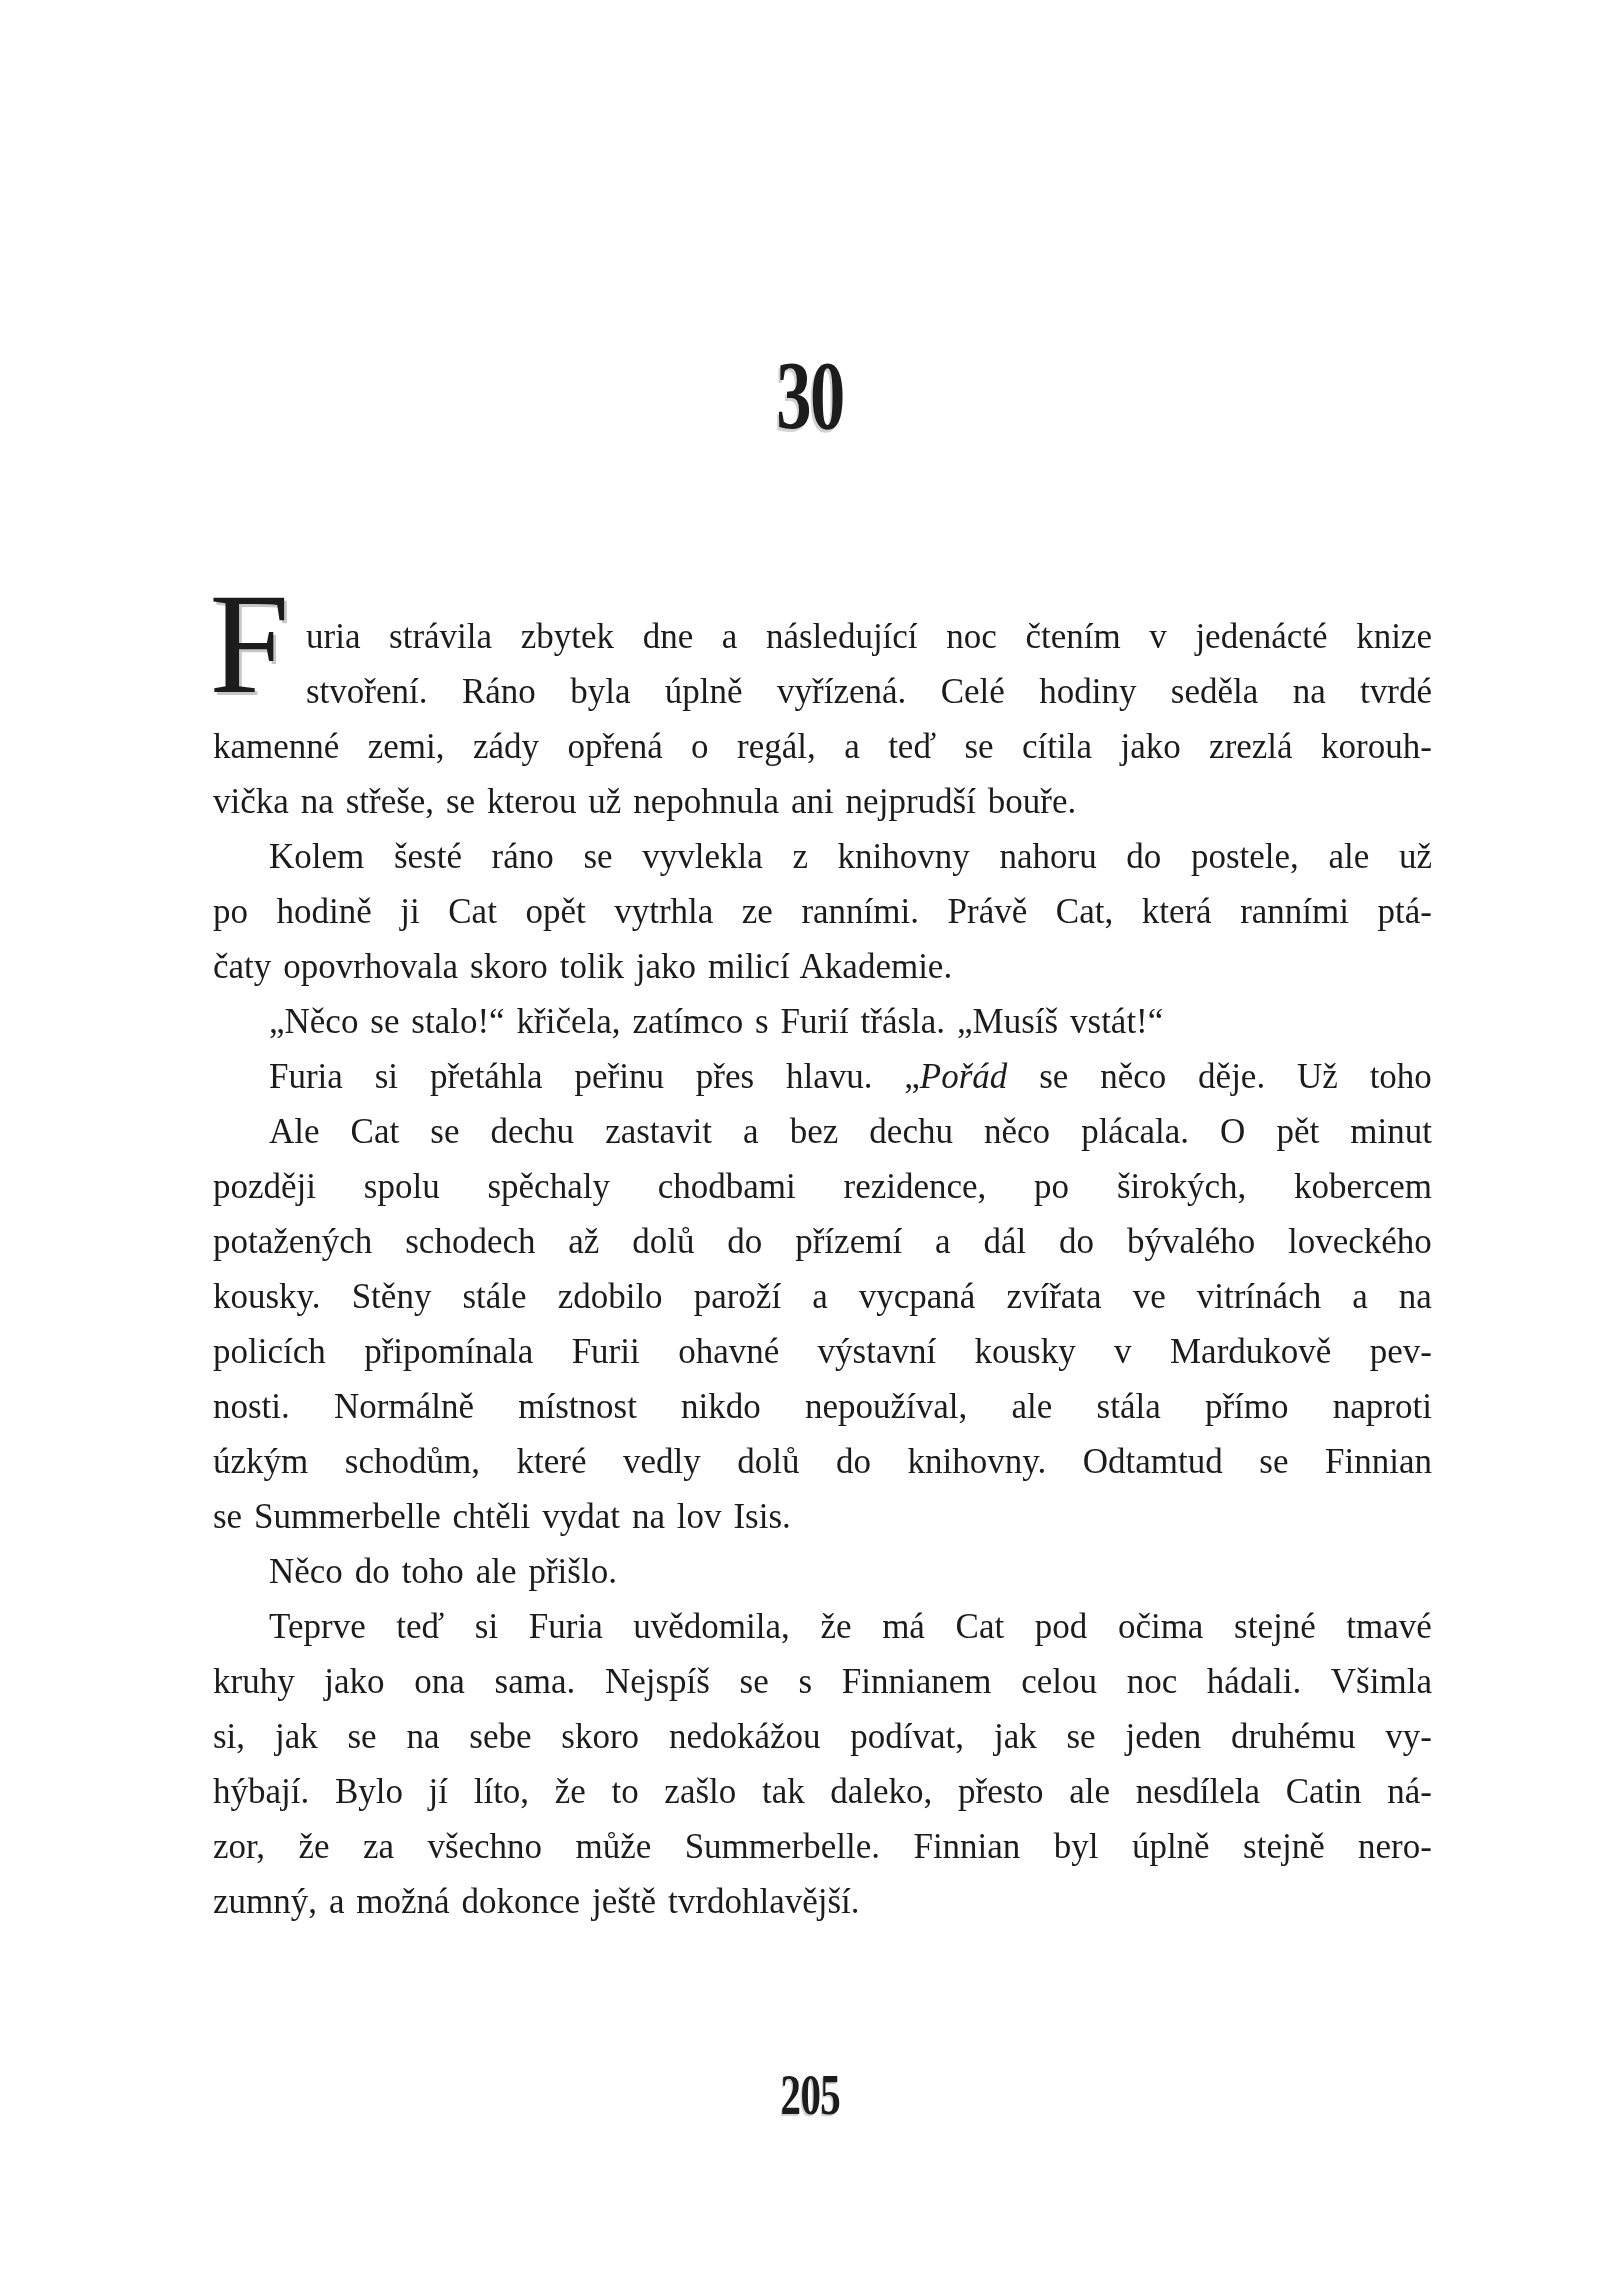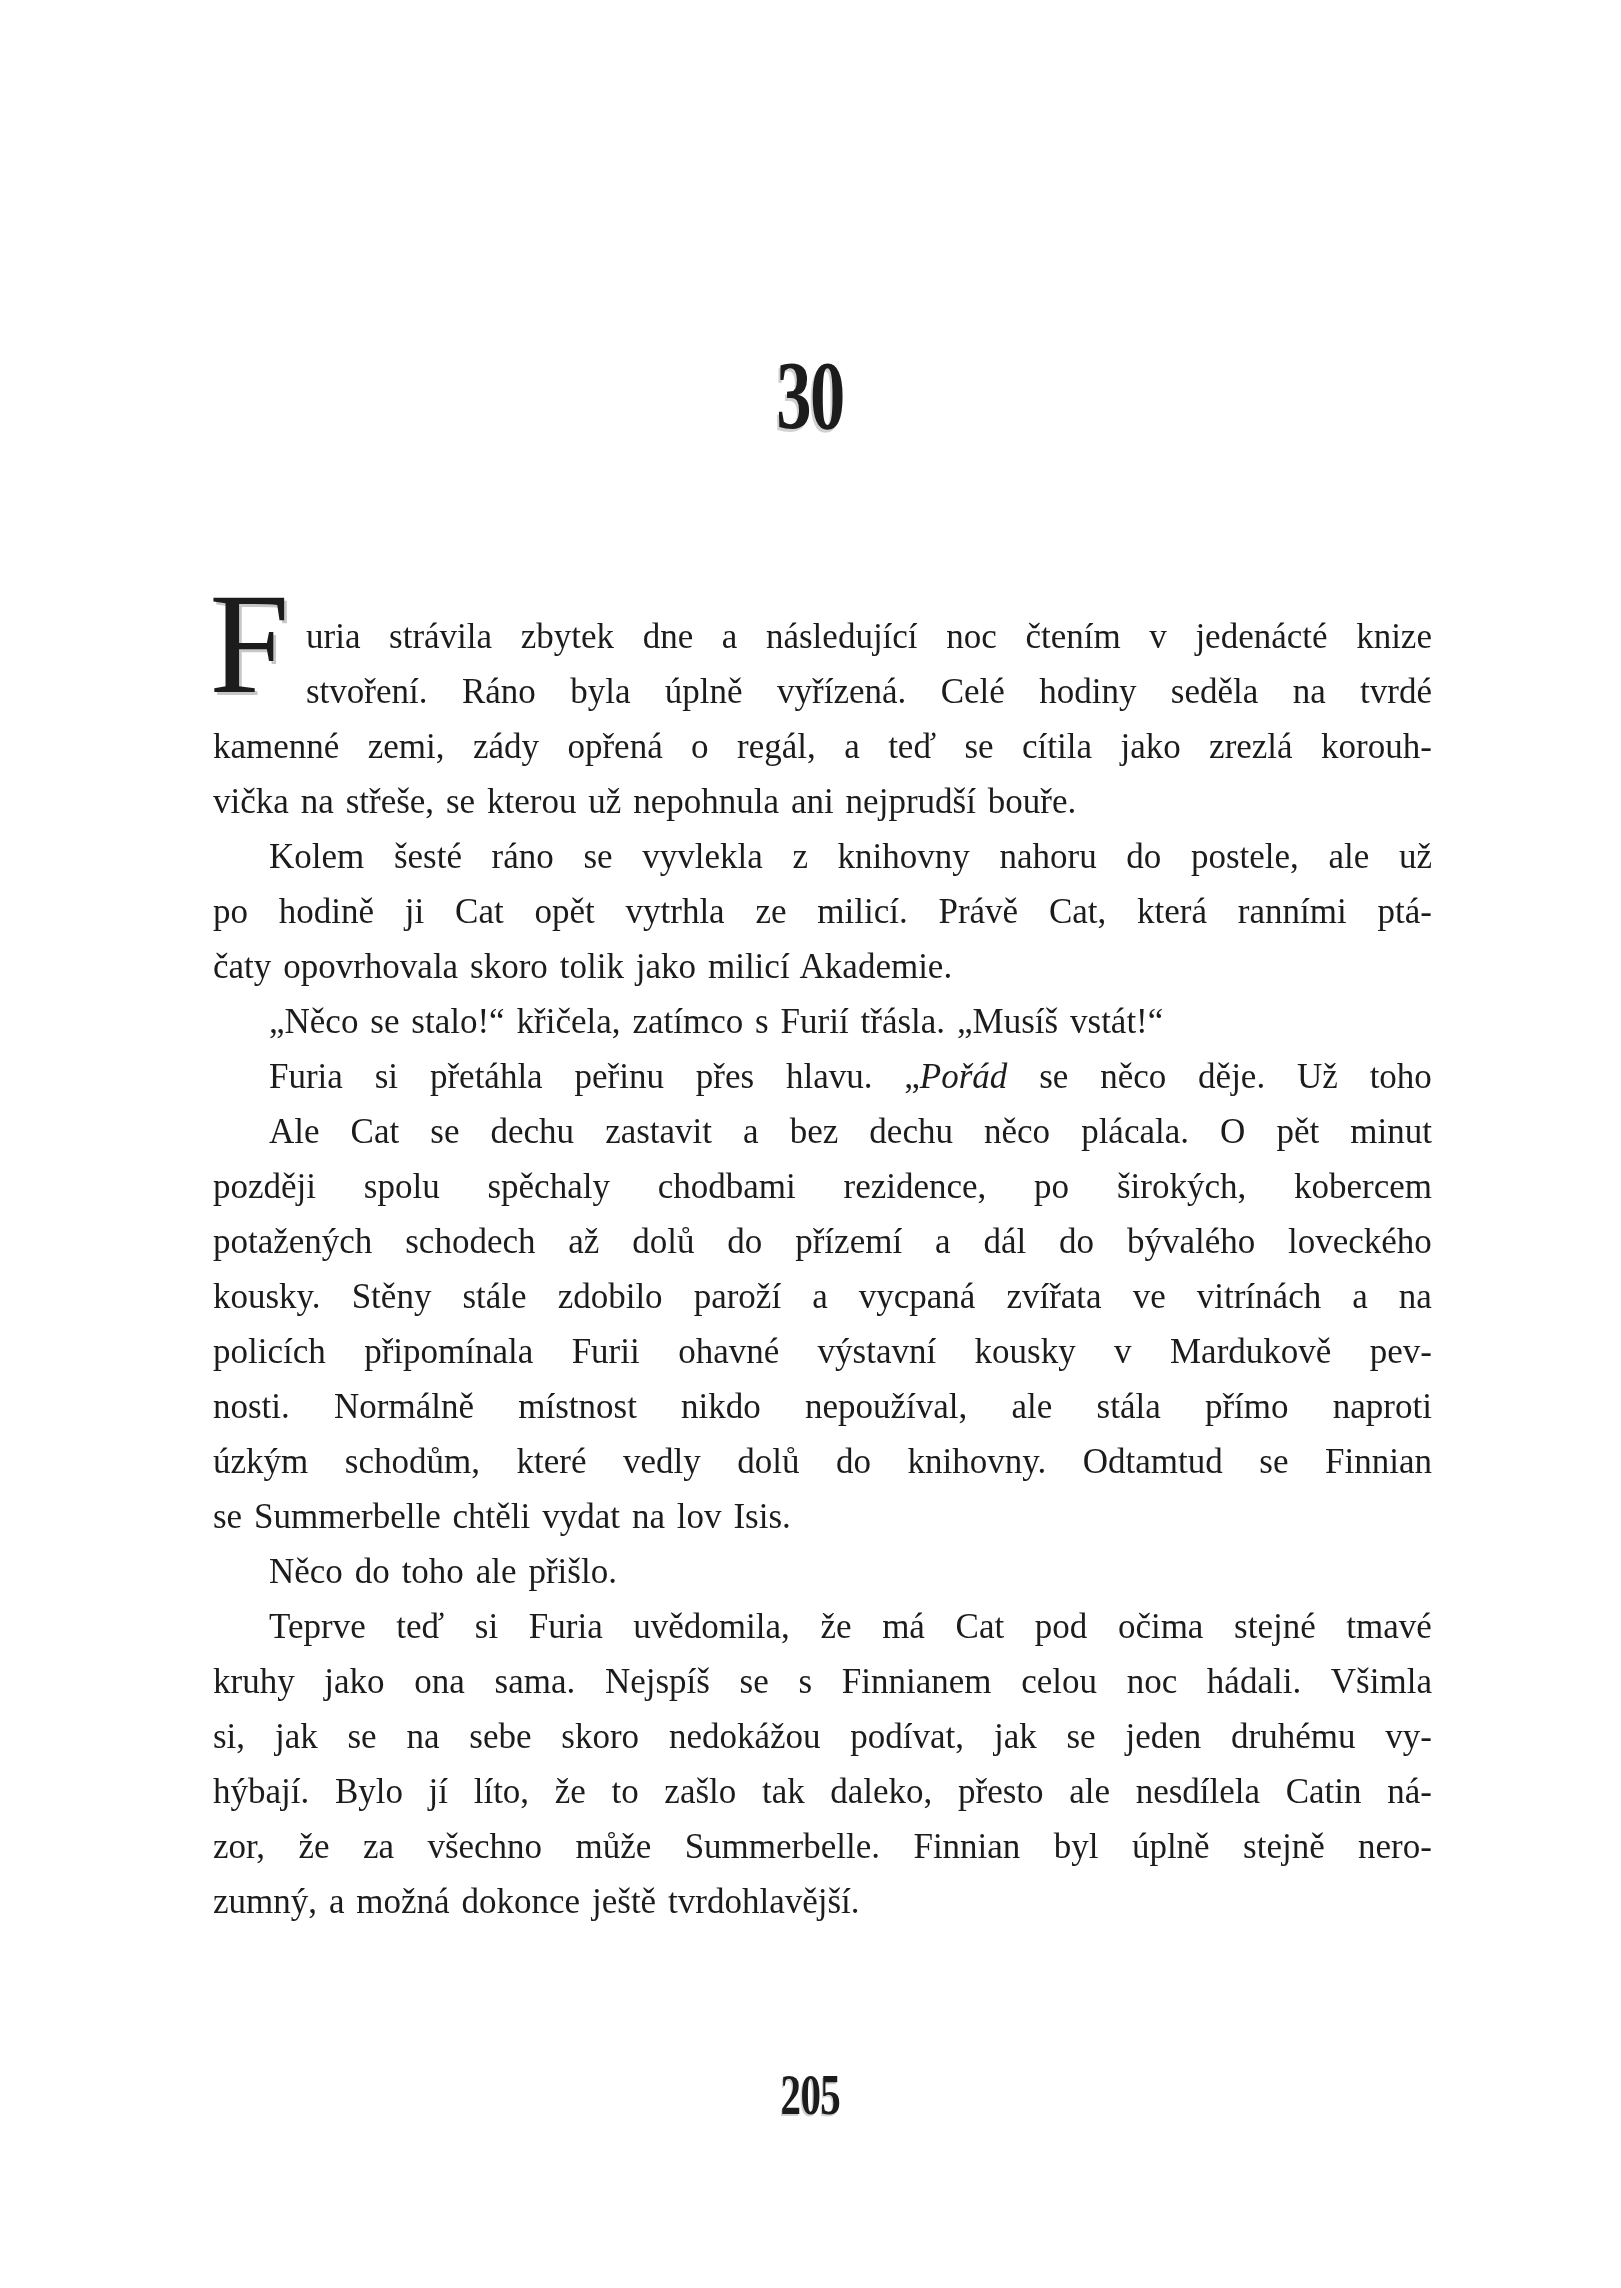--- a/index.html
+++ b/index.html
@@ -157,21 +157,21 @@
         <span>už</span>
       </div>
       <div class="line">
         <span>po</span>
         <span>hodině</span>
         <span>ji</span>
         <span>Cat</span>
         <span>opět</span>
         <span>vytrhla</span>
         <span>ze</span>
-        <span>milicí.</span>
+        <span>ranními.</span>
         <span>Právě</span>
         <span>Cat,</span>
         <span>která</span>
         <span>ranními</span>
         <span>ptá-</span>
       </div>
       <div class="line last">čaty opovrhovala skoro tolik jako milicí Akademie.</div>
     </div>
     <div class="para">
       <div class="line last indent">„Něco se stalo!“ křičela, zatímco s Furií třásla. „Musíš vstát!“</div>

